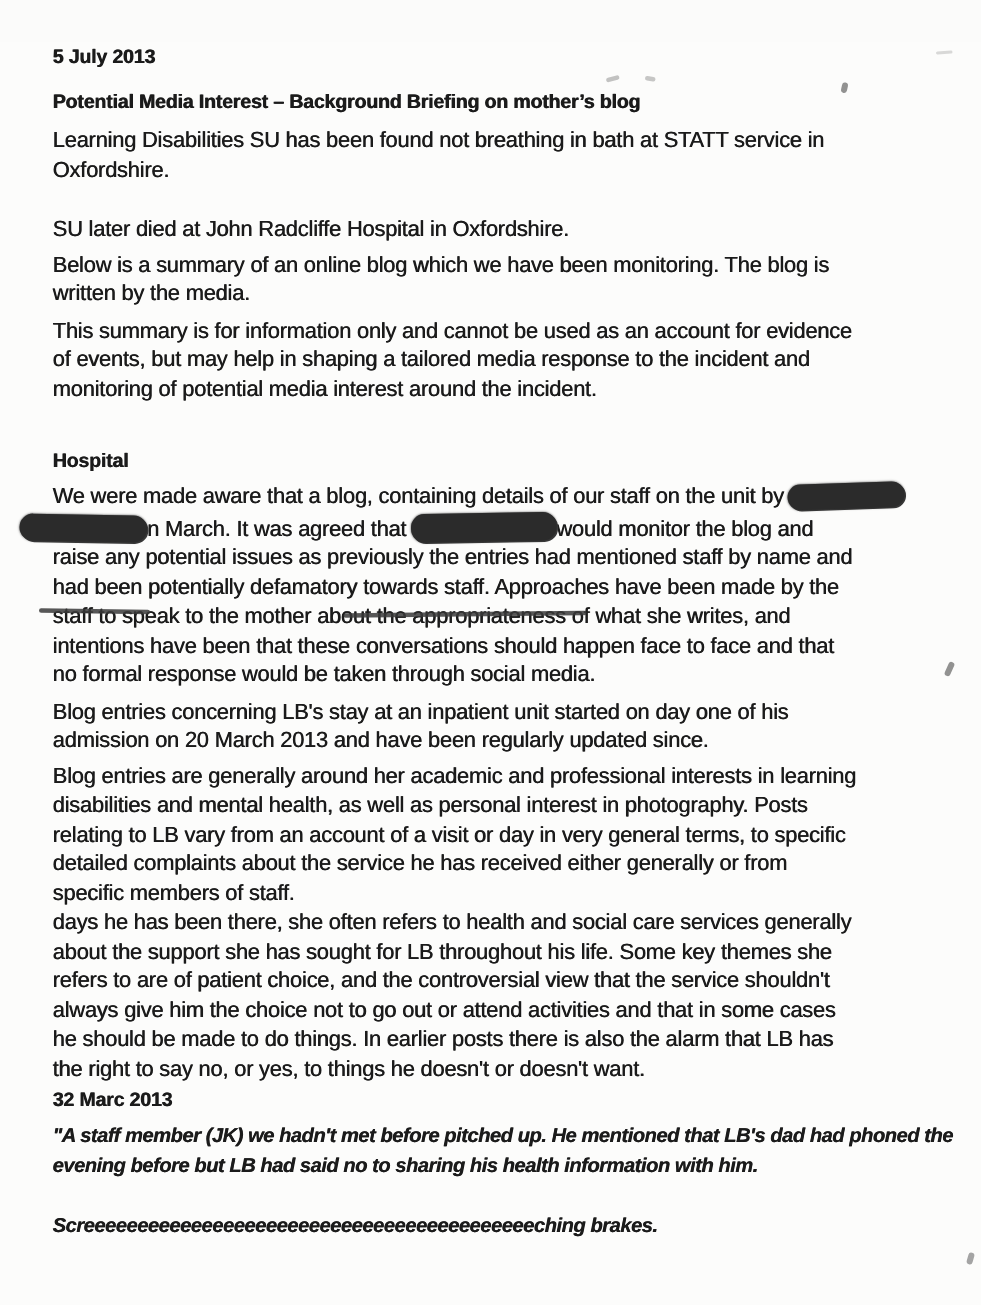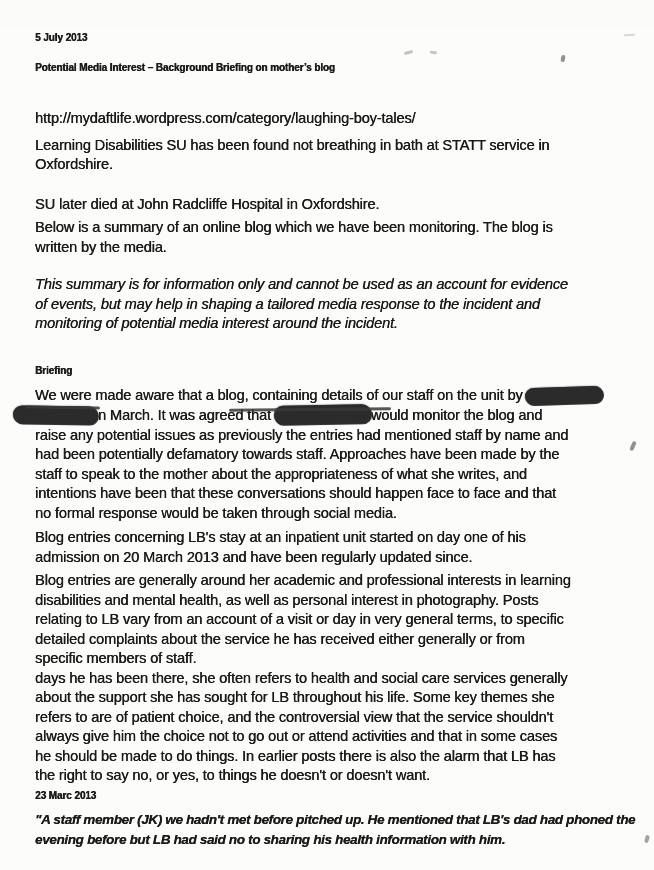--- a/index.html
+++ b/index.html
@@ -21,21 +21,21 @@
   .blk { position: relative; }
   .line { white-space: nowrap; }
 
   .para .line {
     font-size: 14.6px;
     line-height: 19.5px;
     letter-spacing: -0.15px;
     text-shadow: 0.35px 0 0 currentColor;
   }
   .heading .line {
-    font-size: 10px;
+    font-size: 13px;
     line-height: 20px;
     font-weight: bold;
     letter-spacing: -0.1px;
     text-shadow: 0.45px 0 0 currentColor;
   }
   .quote .line {
     font-size: 13.4px;
     line-height: 20px;
     font-style: italic;
     font-weight: bold;
@@ -58,41 +58,38 @@
 <body>
 
 <div id="page">
   <div id="doc-body">
       <div class="blk heading" style="margin-top: 28px;">
         <div class="line"><span>5 July 2013</span></div>
       </div>
       <div class="blk heading" style="margin-top: 10px;">
         <div class="line"><span>Potential Media Interest – Background Briefing on mother’s blog</span></div>
       </div>
-      <div class="blk para" style="margin-top: 31px;">
-        <div class="line"><span>http://mydaftlife.wordpress.com/category/laughing-boy-tales/</span></div>
-      </div>
       <div class="blk para" style="margin-top: 7px;">
         <div class="line"><span>Learning Disabilities SU has been found not breathing in bath at STATT service in</span></div>
         <div class="line"><span>Oxfordshire.</span></div>
       </div>
       <div class="blk para" style="margin-top: 20px;">
         <div class="line"><span>SU later died at John Radcliffe Hospital in Oxfordshire.</span></div>
       </div>
       <div class="blk para" style="margin-top: 4px;">
         <div class="line"><span>Below is a summary of an online blog which we have been monitoring. The blog is</span></div>
         <div class="line"><span>written by the media.</span></div>
       </div>
-      <div class="blk para" style="margin-top: 18px; font-style: italic;">
+      <div class="blk para" style="margin-top: 5px;">
         <div class="line"><span>This summary is for information only and cannot be used as an account for evidence</span></div>
         <div class="line"><span>of events, but may help in shaping a tailored media response to the incident and</span></div>
         <div class="line"><span>monitoring of potential media interest around the incident.</span></div>
       </div>
       <div class="blk heading" style="margin-top: 27px;">
-        <div class="line"><span>Briefing</span></div>
+        <div class="line"><span>Hospital</span></div>
       </div>
       <div class="blk para" style="margin-top: 5px;">
         <div class="line"><span>We were made aware that a blog, containing details of our staff on the unit by</span><span class="redaction" style="width: 78px; height: 17px; margin-left: 2px; transform: rotate(-2deg);"></span></div>
         <div class="line"><span class="redaction" style="width: 85px; height: 18px; margin-left: -22px; transform: rotate(1deg);"></span><span>n March. It was agreed that</span><span class="redaction" style="width: 97px; height: 19px; margin-left: 3px; transform: rotate(-1deg);"></span><span>would monitor the blog and</span></div>
         <div class="line"><span>raise any potential issues as previously the entries had mentioned staff by name and</span></div>
         <div class="line"><span>had been potentially defamatory towards staff. Approaches have been made by the</span></div>
         <div class="line"><span>staff to speak to the mother about the appropriateness of what she writes, and</span></div>
         <div class="line"><span>intentions have been that these conversations should happen face to face and that</span></div>
         <div class="line"><span>no formal response would be taken through social media.</span></div>
       </div>
@@ -109,21 +106,21 @@
       </div>
       <div class="blk para" style="margin-top: 0px;">
         <div class="line"><span>days he has been there, she often refers to health and social care services generally</span></div>
         <div class="line"><span>about the support she has sought for LB throughout his life. Some key themes she</span></div>
         <div class="line"><span>refers to are of patient choice, and the controversial view that the service shouldn't</span></div>
         <div class="line"><span>always give him the choice not to go out or attend activities and that in some cases</span></div>
         <div class="line"><span>he should be made to do things. In earlier posts there is also the alarm that LB has</span></div>
         <div class="line"><span>the right to say no, or yes, to things he doesn't or doesn't want.</span></div>
       </div>
       <div class="blk heading" style="margin-top: 0px;">
-        <div class="line"><span>23 Marc 2013</span></div>
+        <div class="line"><span>32 Marc 2013</span></div>
       </div>
       <div class="blk quote" style="margin-top: 4px;">
         <div class="line"><span>"A staff member (JK) we hadn't met before pitched up. He mentioned that LB's dad had phoned the</span></div>
         <div class="line"><span>evening before but LB had said no to sharing his health information with him.</span></div>
       </div>
       <div class="blk quote" style="margin-top: 20px;">
         <div class="line"><span>Screeeeeeeeeeeeeeeeeeeeeeeeeeeeeeeeeeeeeeeeeeching brakes.</span></div>
       </div>
     </div>
   <div id="artifact-layer">

